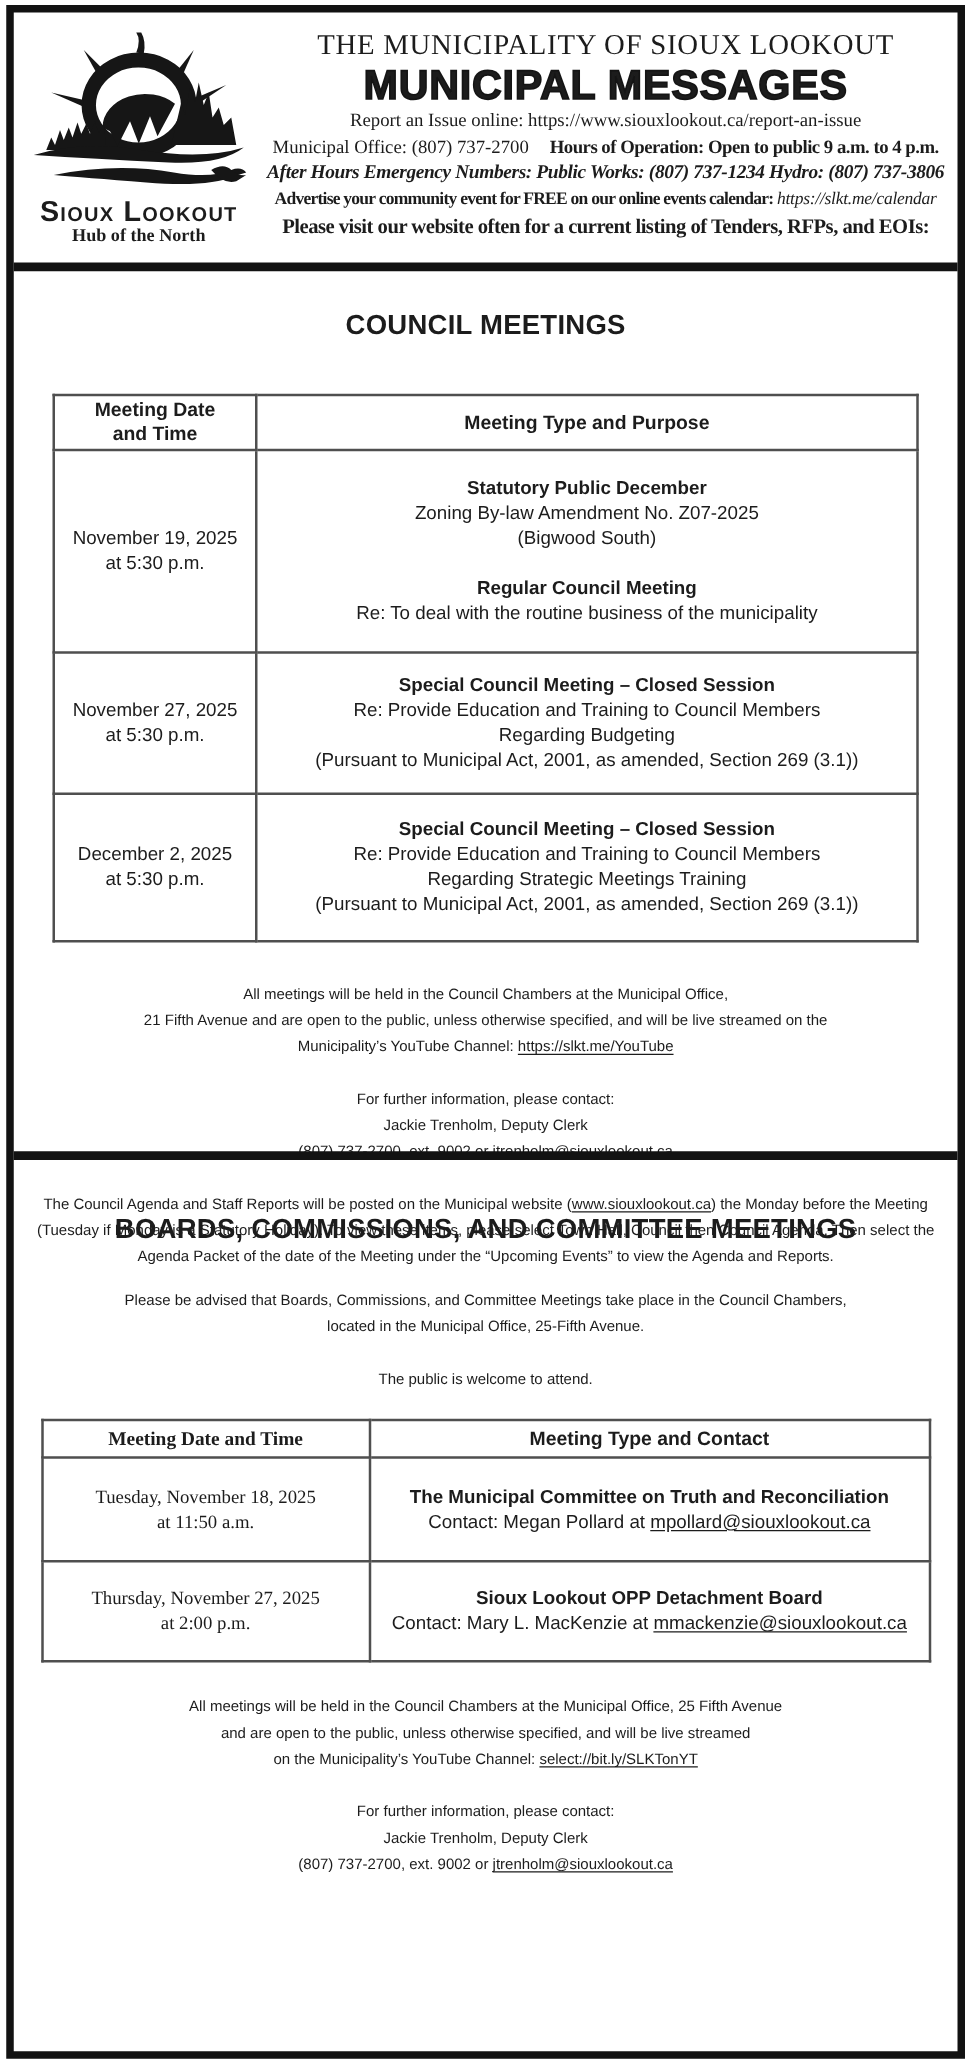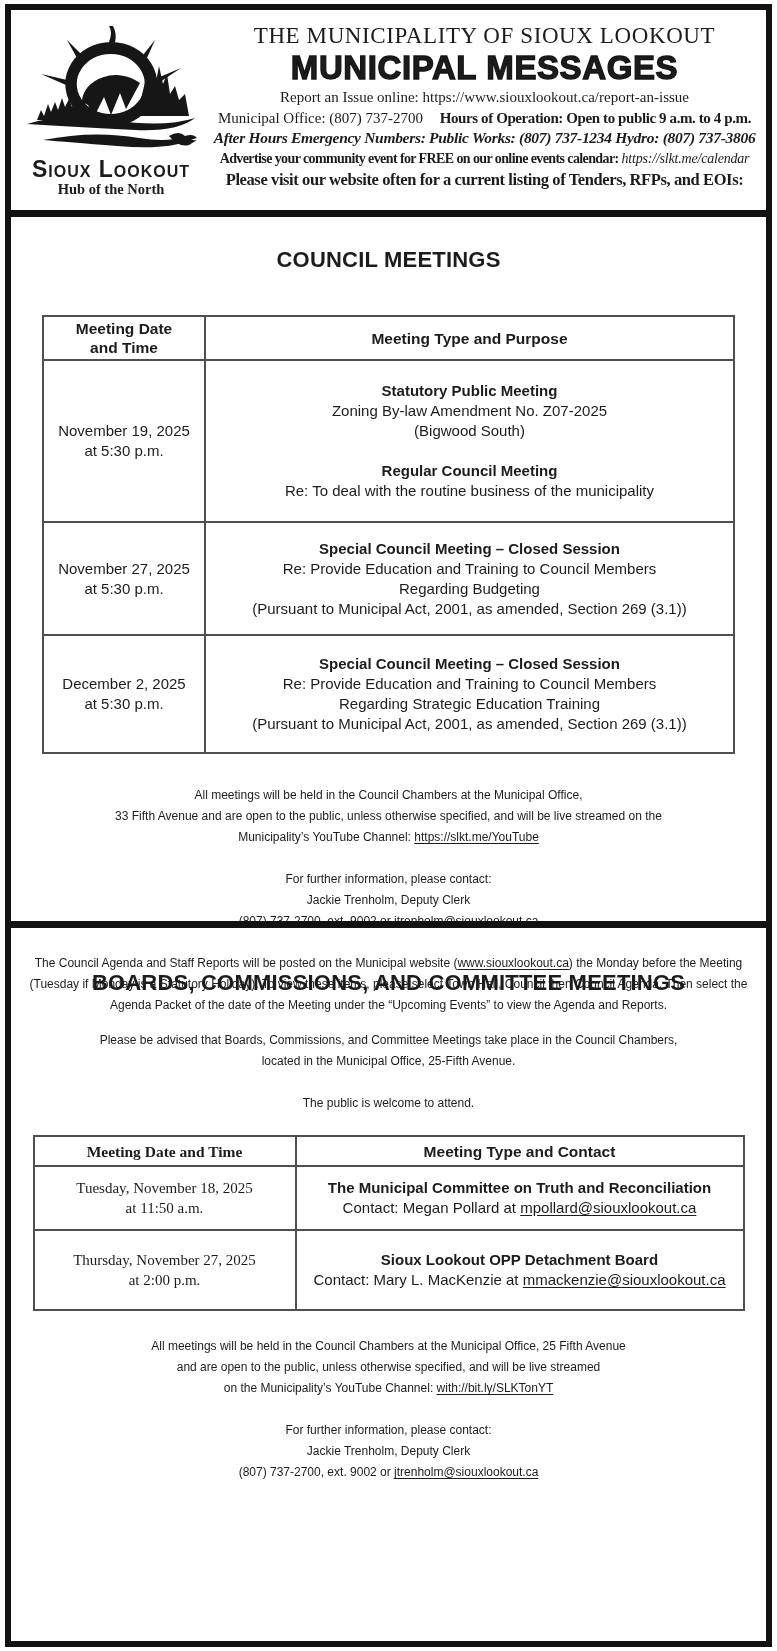--- a/index.html
+++ b/index.html
@@ -88,21 +88,21 @@
   .mtable th{font-size:15.5px;line-height:19px;}
   .t1{width:693px;}
   .t1 .c-date{width:162px;}
   .t1 tr.head th{height:40px;padding:2px 4px;}
   .t1 tr.r1 td{height:162px;}
   .t1 tr.r2 td{height:113px;}
   .t1 tr.r3 td{height:118px;}
   .t2{width:712px;}
   .t2 .c-date{width:262px;font-family:Liberation Serif, serif;}
   .t2 tr.head th{height:30px;padding:2px 4px;}
-  .t2 tr.r1 td{height:64px;}
+  .t2 tr.r1 td{height:83px;}
   .t2 tr.r2 td{height:80px;}
   .b{font-weight:bold;}
   .gap-line{height:20px;}
 
   
   .para{
     text-align:center;font-size:12px;line-height:21px;
     margin:0 20px 21px 20px;
   }
   .para div{white-space:nowrap;}
@@ -170,21 +170,21 @@
           <div>and Time</div>
         </th>
         <th>Meeting Type and Purpose</th>
       </tr>
       <tr class="r1">
         <td class="c-date">
           <div>November 19, 2025</div>
           <div>at 5:30 p.m.</div>
         </td>
         <td>
-          <div class="b">Statutory Public Meeting</div>
+          <div class="b">Statutory Public December</div>
           <div>Zoning By-law Amendment No. Z07-2025</div>
           <div>(Bigwood South)</div>
           <div class="gap-line"></div>
           <div class="b">Regular Council Meeting</div>
           <div>Re: To deal with the routine business of the municipality</div>
         </td>
       </tr>
       <tr class="r2">
         <td class="c-date">
           <div>November 27, 2025</div>
@@ -198,30 +198,30 @@
         </td>
       </tr>
       <tr class="r3">
         <td class="c-date">
           <div>December 2, 2025</div>
           <div>at 5:30 p.m.</div>
         </td>
         <td>
           <div class="b">Special Council Meeting – Closed Session</div>
           <div>Re: Provide Education and Training to Council Members</div>
-          <div>Regarding Strategic Education Training</div>
+          <div>Regarding Strategic Meetings Training</div>
           <div>(Pursuant to Municipal Act, 2001, as amended, Section 269 (3.1))</div>
         </td>
       </tr>
     </tbody>
       </table>
 
     <div class="para para-first">
       <div>All meetings will be held in the Council Chambers at the Municipal Office,</div>
-      <div>33 Fifth Avenue and are open to the public, unless otherwise specified, and will be live streamed on the</div>
+      <div>21 Fifth Avenue and are open to the public, unless otherwise specified, and will be live streamed on the</div>
       <div><span>Municipality’s YouTube Channel: </span><span class="u">https://slkt.me/YouTube</span></div>
     </div>
 
     <div class="para">
       <div>For further information, please contact:</div>
       <div>Jackie Trenholm, Deputy Clerk</div>
       <div><span>(807) 737-2700, ext. 9002 or </span><span class="u">jtrenholm@siouxlookout.ca</span></div>
     </div>
 
     <div class="para wrap p3">
@@ -266,21 +266,21 @@
           <div class="b">Sioux Lookout OPP Detachment Board</div>
           <div><span>Contact: Mary L. MacKenzie at </span><span class="u">mmackenzie@siouxlookout.ca</span></div>
         </td>
       </tr>
     </tbody>
       </table>
 
     <div class="para para-first">
       <div>All meetings will be held in the Council Chambers at the Municipal Office, 25 Fifth Avenue</div>
       <div>and are open to the public, unless otherwise specified, and will be live streamed</div>
-      <div><span>on the Municipality’s YouTube Channel: </span><span class="u">with://bit.ly/SLKTonYT</span></div>
+      <div><span>on the Municipality’s YouTube Channel: </span><span class="u">select://bit.ly/SLKTonYT</span></div>
     </div>
 
     <div class="para">
       <div>For further information, please contact:</div>
       <div>Jackie Trenholm, Deputy Clerk</div>
       <div><span>(807) 737-2700, ext. 9002 or </span><span class="u">jtrenholm@siouxlookout.ca</span></div>
     </div>
   </section>
 
 </div>

